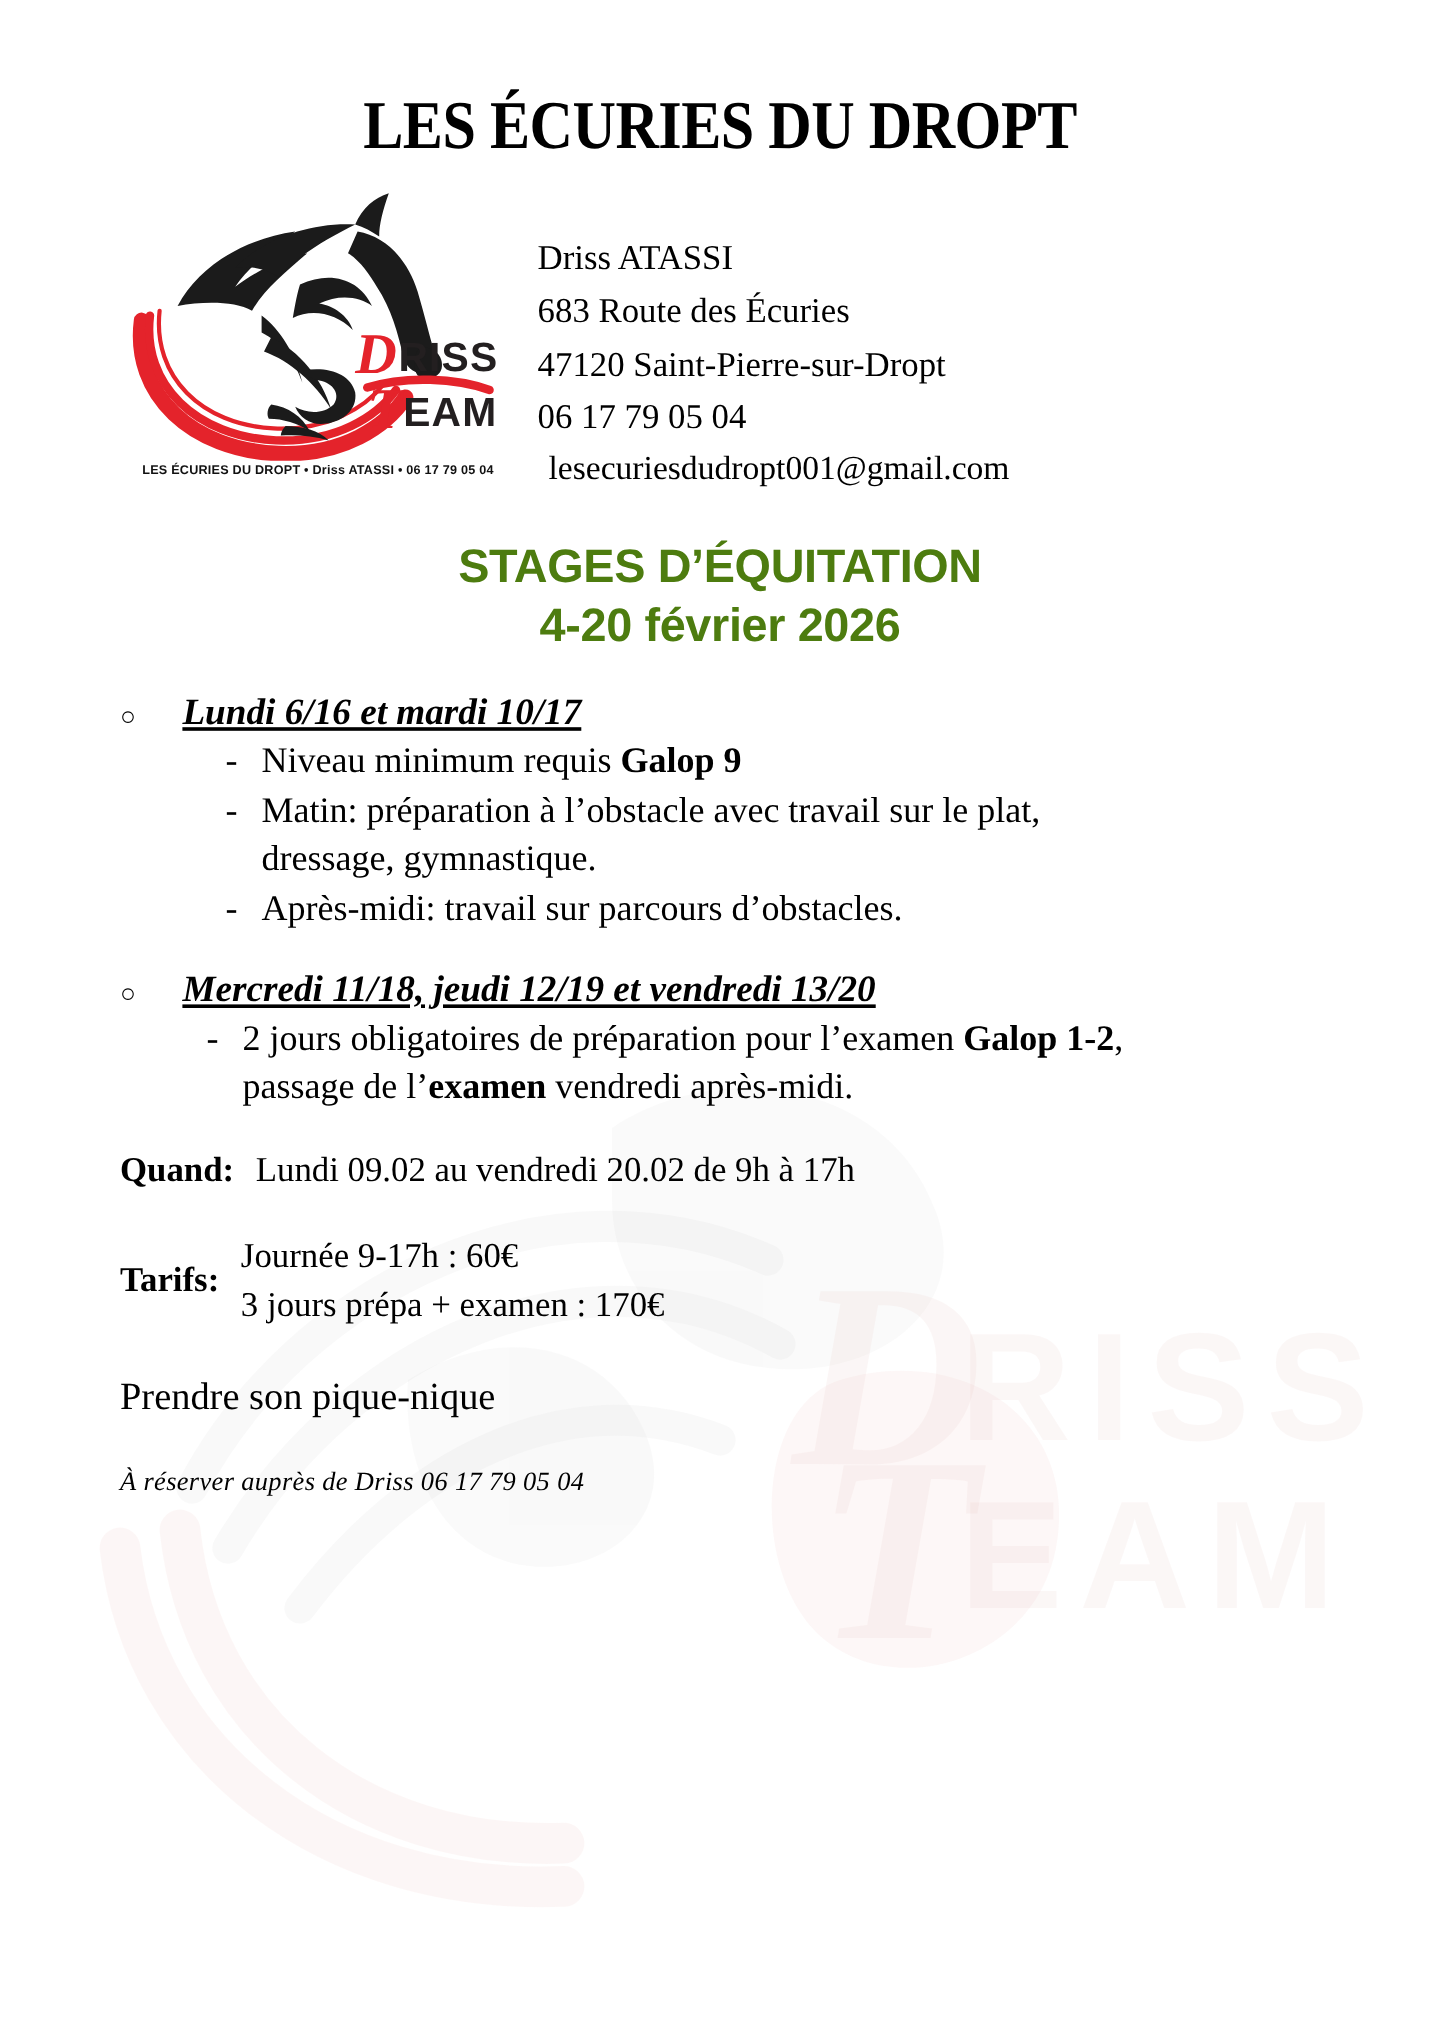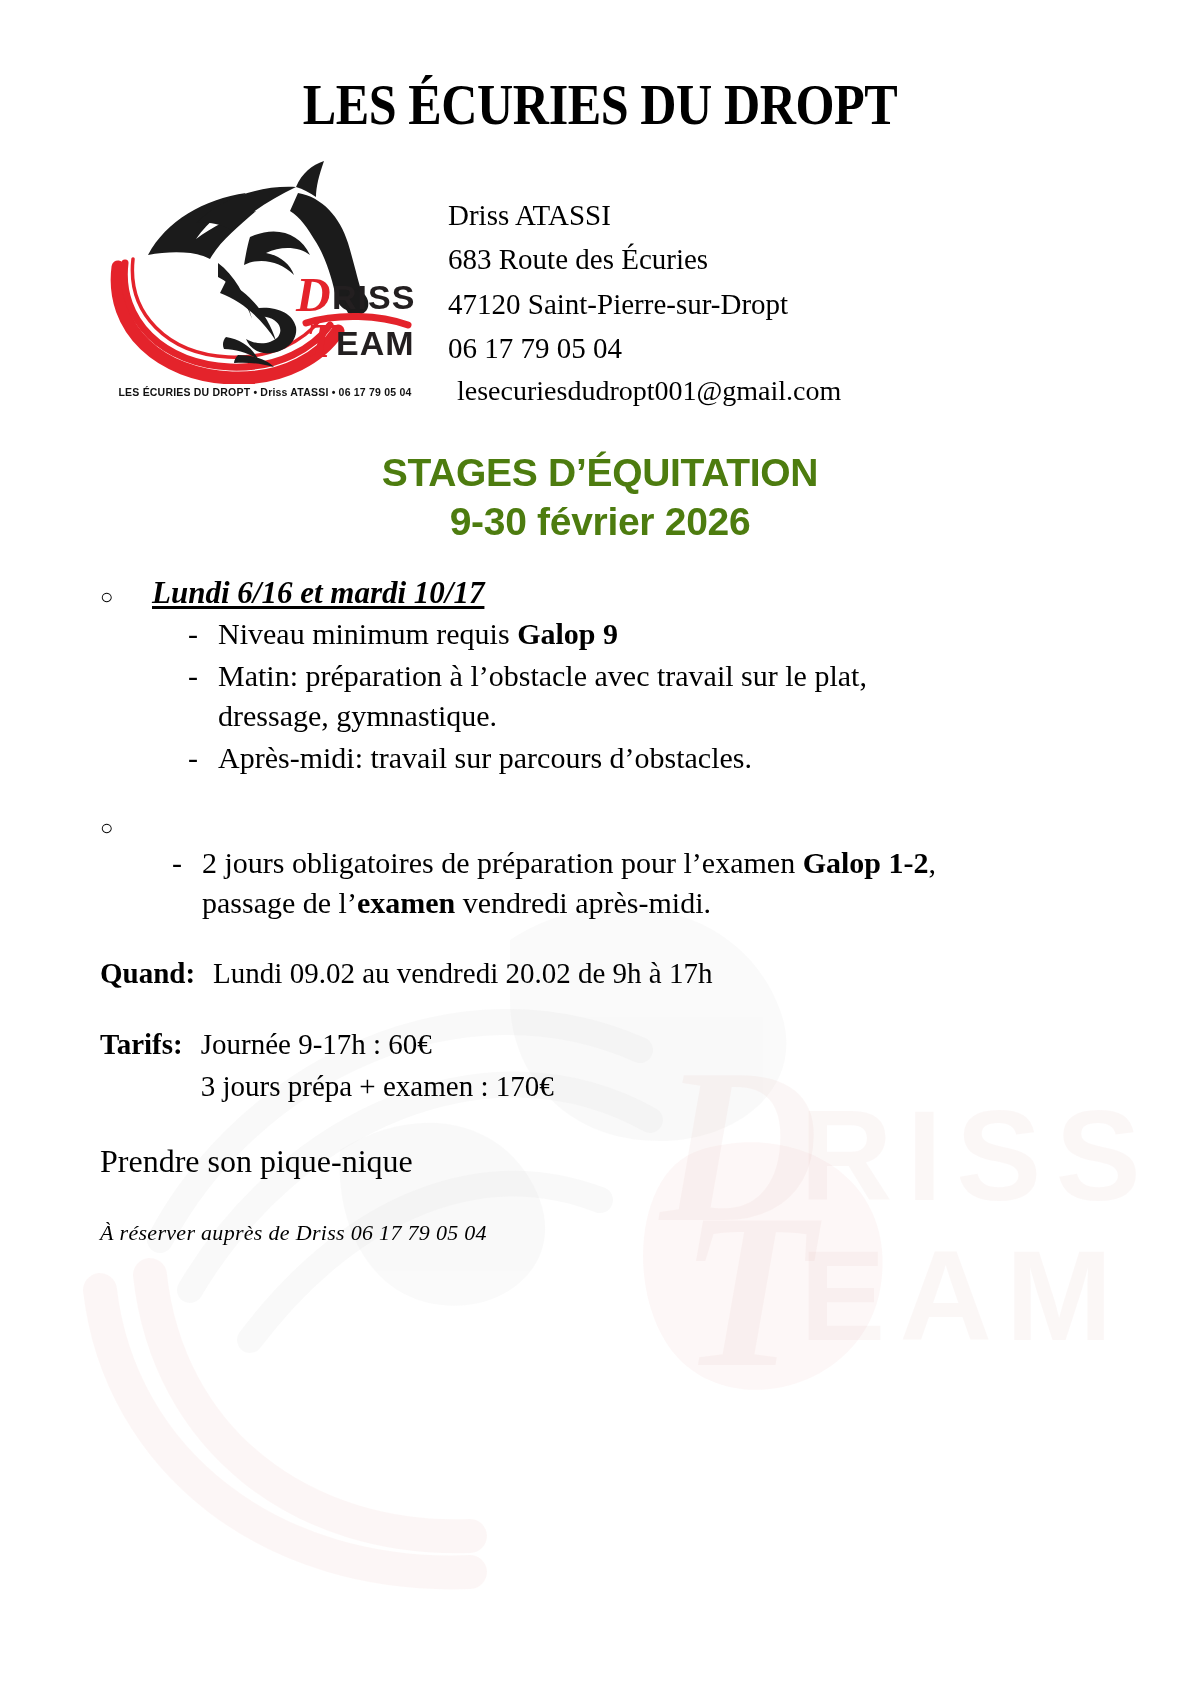--- a/index.html
+++ b/index.html
@@ -134,21 +134,21 @@
     flex: 0 0 auto;
     width: 30px;
     text-align: left;
   }
   ul.lvl2 li .txt { flex: 1 1 auto; max-width: 760px; }
   ul.lvl2.wide li .txt { max-width: 830px; }
 
   
   .label-row {
     display: flex;
-    align-items: flex-start;
+    align-items: center;
     font-size: 29px;
     line-height: 1.42;
     margin-top: 30px;
   }
   .label-row .lbl {
     font-weight: bold;
     flex: 0 0 auto;
     padding-right: 18px;
   }
   .label-row .val { flex: 1 1 auto; }
@@ -256,21 +256,21 @@
         <div class="contact-line">Driss ATASSI</div>
         <div class="contact-line">683 Route des Écuries</div>
         <div class="contact-line">47120 Saint-Pierre-sur-Dropt</div>
         <div class="contact-line">06 17 79 05 04</div>
         <div class="contact-line email">lesecuriesdudropt001@gmail.com</div>
       </div>
     </div>
 
     <div class="promo-heading" style="color: #4d7c0f;">
       <div>STAGES D’ÉQUITATION</div>
-      <div>9-30 février 2026</div>
+      <div>4-20 février 2026</div>
     </div>
 
     <div class="body-wrap">
 
       <div class="sec">
         <div class="lvl1">
           <span class="lvl1-bullet">○</span>
           <span class="lvl1-text">Lundi 6/16 et mardi 10/17</span>
         </div>
         <ul class="lvl2">
@@ -285,20 +285,21 @@
           <li>
             <span class="dash">-</span>
             <span class="txt">Après-midi: travail sur parcours d’obstacles.</span>
           </li>
         </ul>
       </div>
 
       <div class="sec">
         <div class="lvl1">
           <span class="lvl1-bullet">○</span>
+          <span class="lvl1-text">Mercredi 11/18, jeudi 12/19 et vendredi 13/20</span>
         </div>
         <ul class="lvl2 wide">
           <li>
             <span class="dash">-</span>
             <span class="txt"><span>2 jours obligatoires de préparation pour l’examen </span><b>Galop 1-2</b><span>, passage de l’</span><b>examen</b><span> vendredi après-midi.</span></span>
           </li>
         </ul>
       </div>
 
       <div class="label-row">

